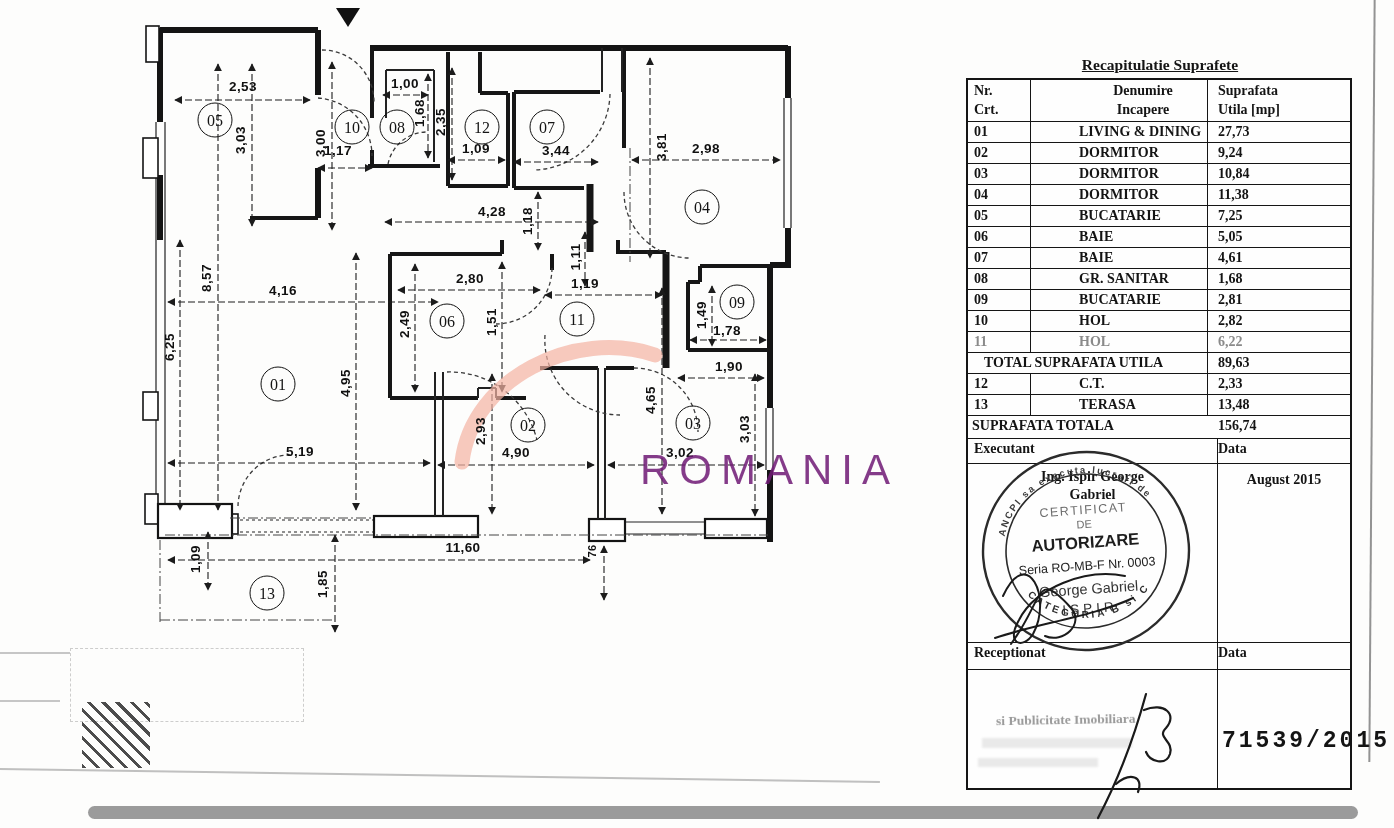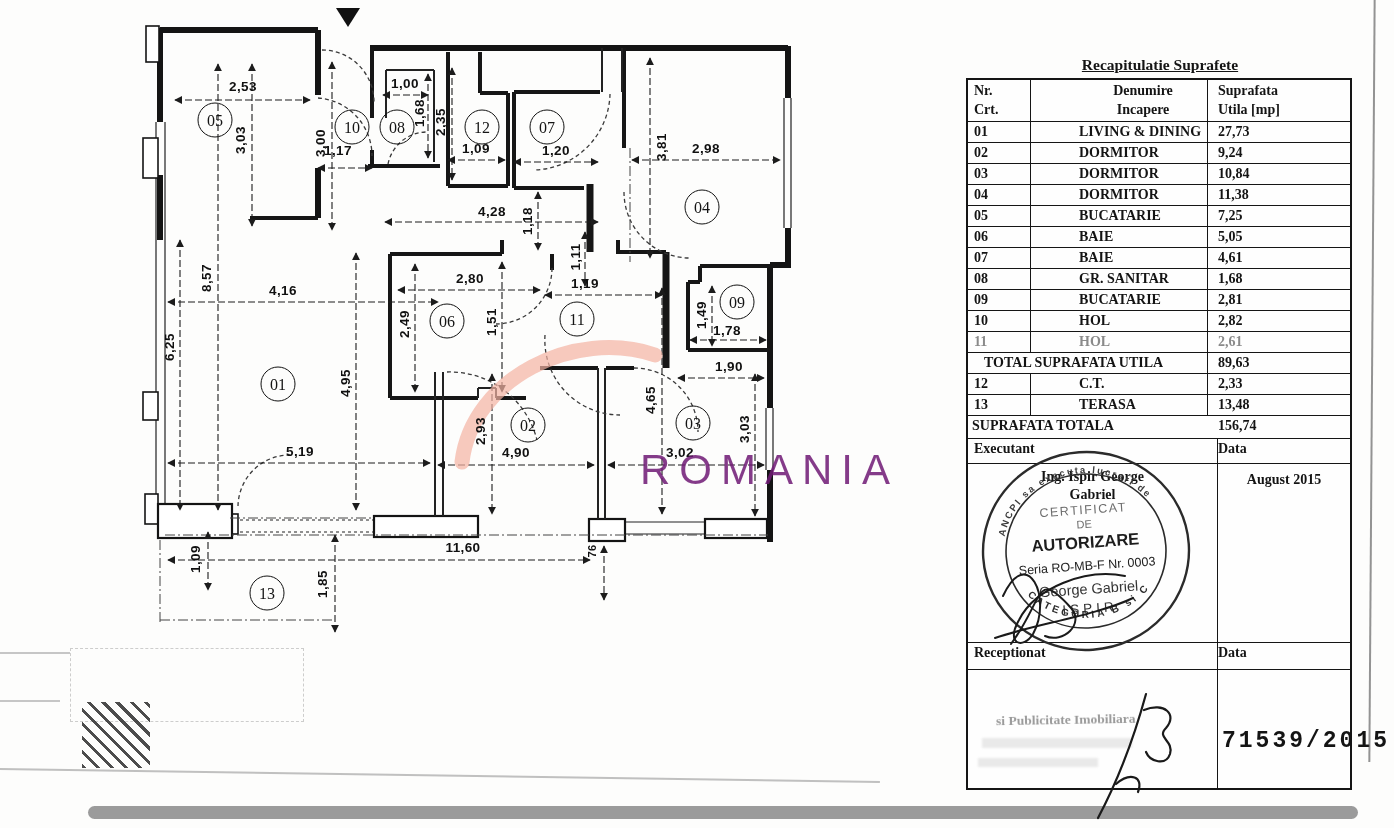--- a/index.html
+++ b/index.html
@@ -206,21 +206,21 @@
   <div class="room-circle" style="left:267px;top:593px">13</div>
 
   <span class="dim" style="left:243px;top:86px">2,53</span>
   <span class="dim v" style="left:240px;top:140px">3,03</span>
   <span class="dim v" style="left:320px;top:143px">3,00</span>
   <span class="dim" style="left:338px;top:150px">1,17</span>
   <span class="dim" style="left:405px;top:83px">1,00</span>
   <span class="dim v" style="left:419px;top:113px">1,68</span>
   <span class="dim v" style="left:440px;top:122px">2,35</span>
   <span class="dim" style="left:476px;top:148px">1,09</span>
-  <span class="dim" style="left:556px;top:150px">1,20</span>
+  <span class="dim" style="left:556px;top:150px">3,44</span>
   <span class="dim v" style="left:661px;top:147px">3,81</span>
   <span class="dim" style="left:706px;top:148px">2,98</span>
   <span class="dim" style="left:492px;top:211px">4,28</span>
   <span class="dim v" style="left:527px;top:221px">1,18</span>
   <span class="dim v" style="left:575px;top:257px">1,11</span>
   <span class="dim" style="left:585px;top:283px">1,19</span>
   <span class="dim" style="left:470px;top:278px">2,80</span>
   <span class="dim v" style="left:404px;top:324px">2,49</span>
   <span class="dim v" style="left:491px;top:322px">1,51</span>
   <span class="dim v" style="left:701px;top:315px">1,49</span>
@@ -300,21 +300,21 @@
         <div class="c3">2,81</div>
       </div>
     <div class="trow row-h">
         <div class="c1">10</div>
         <div class="c2">HOL</div>
         <div class="c3">2,82</div>
       </div>
     <div class="trow row-h faded">
         <div class="c1">11</div>
         <div class="c2">HOL</div>
-        <div class="c3">2,61</div>
+        <div class="c3">6,22</div>
       </div>
     <div class="trow row-h">
       <div class="span2" style="border-right:none;padding-left:16px">TOTAL SUPRAFATA UTILA</div>
       <div class="c3" style="border-left:1.6px solid #151515">89,63</div>
     </div>
     <div class="trow row-h">
         <div class="c1">12</div>
         <div class="c2">C.T.</div>
         <div class="c3">2,33</div>
       </div>

